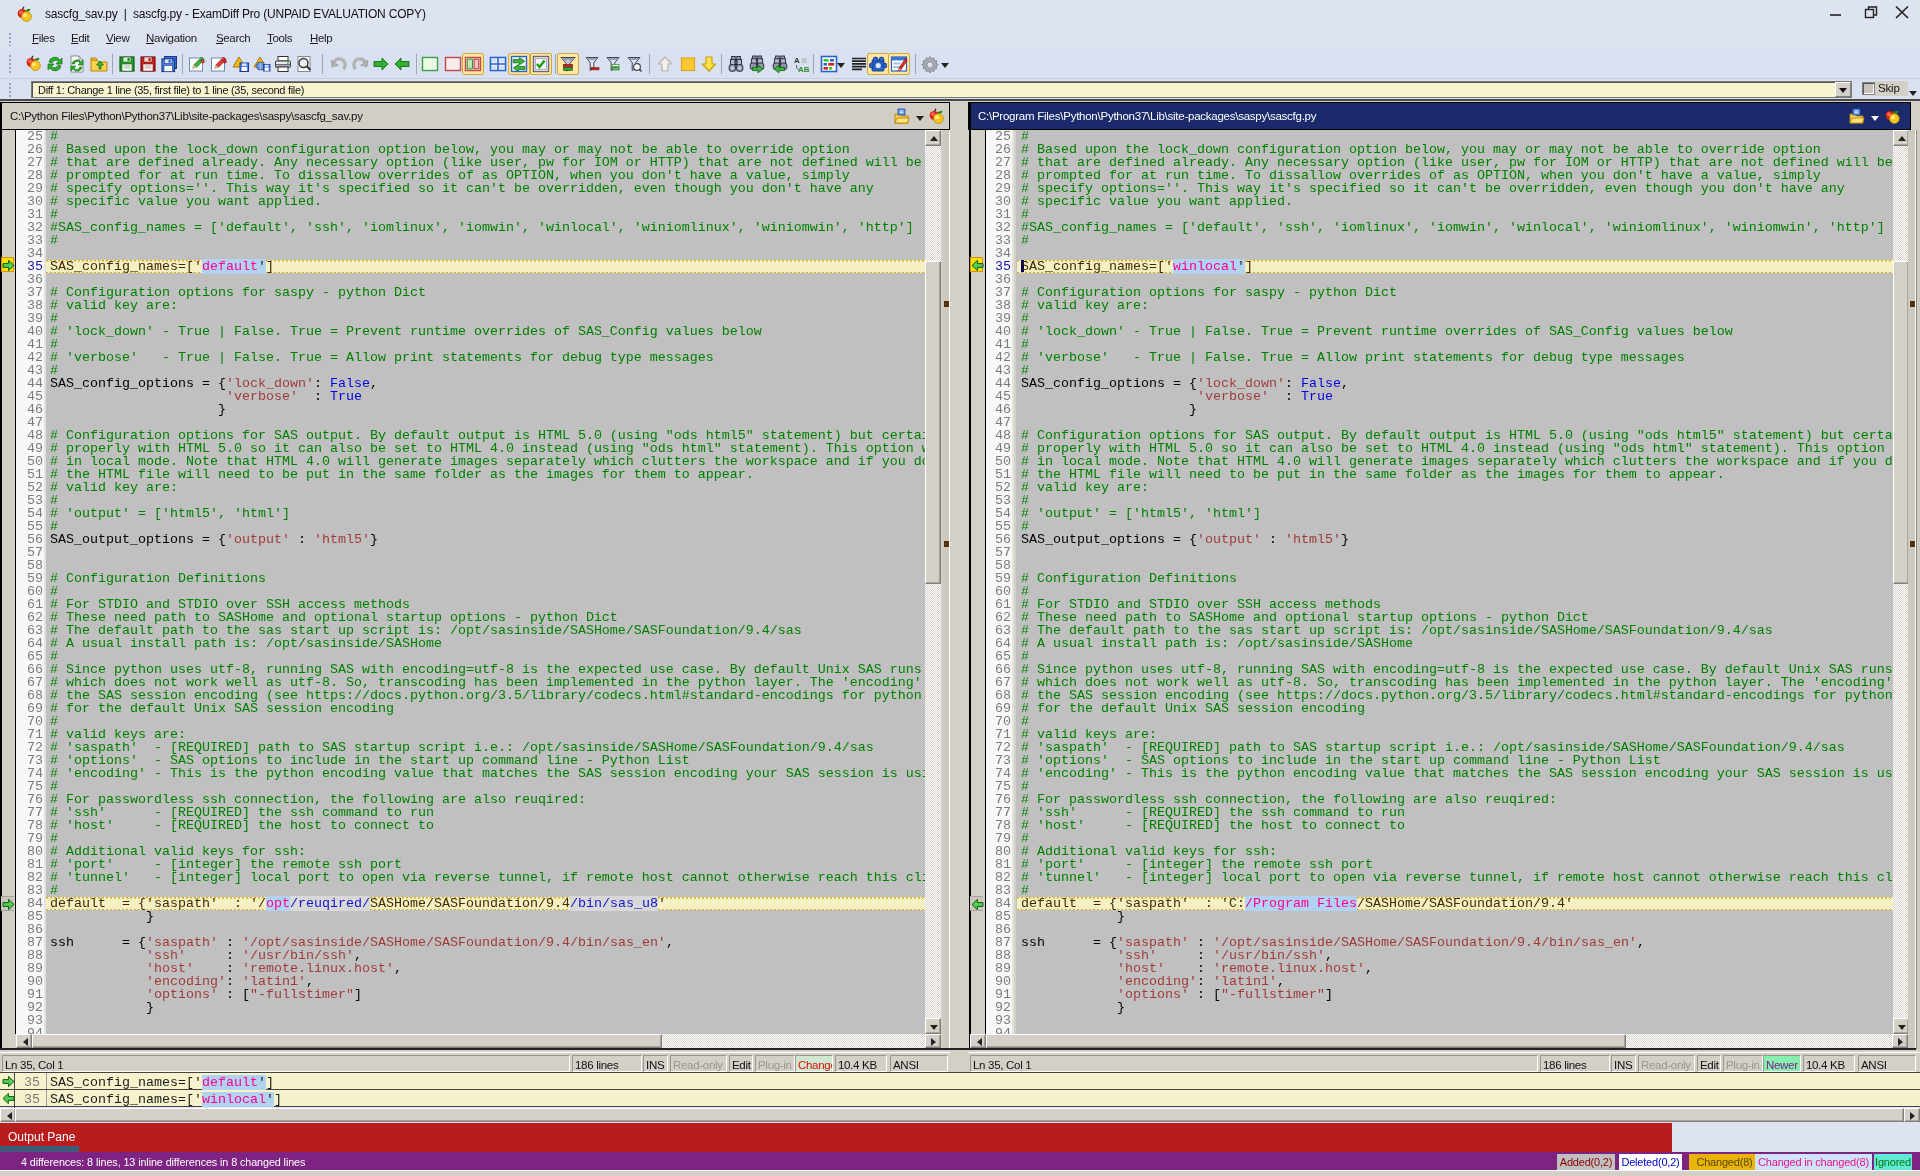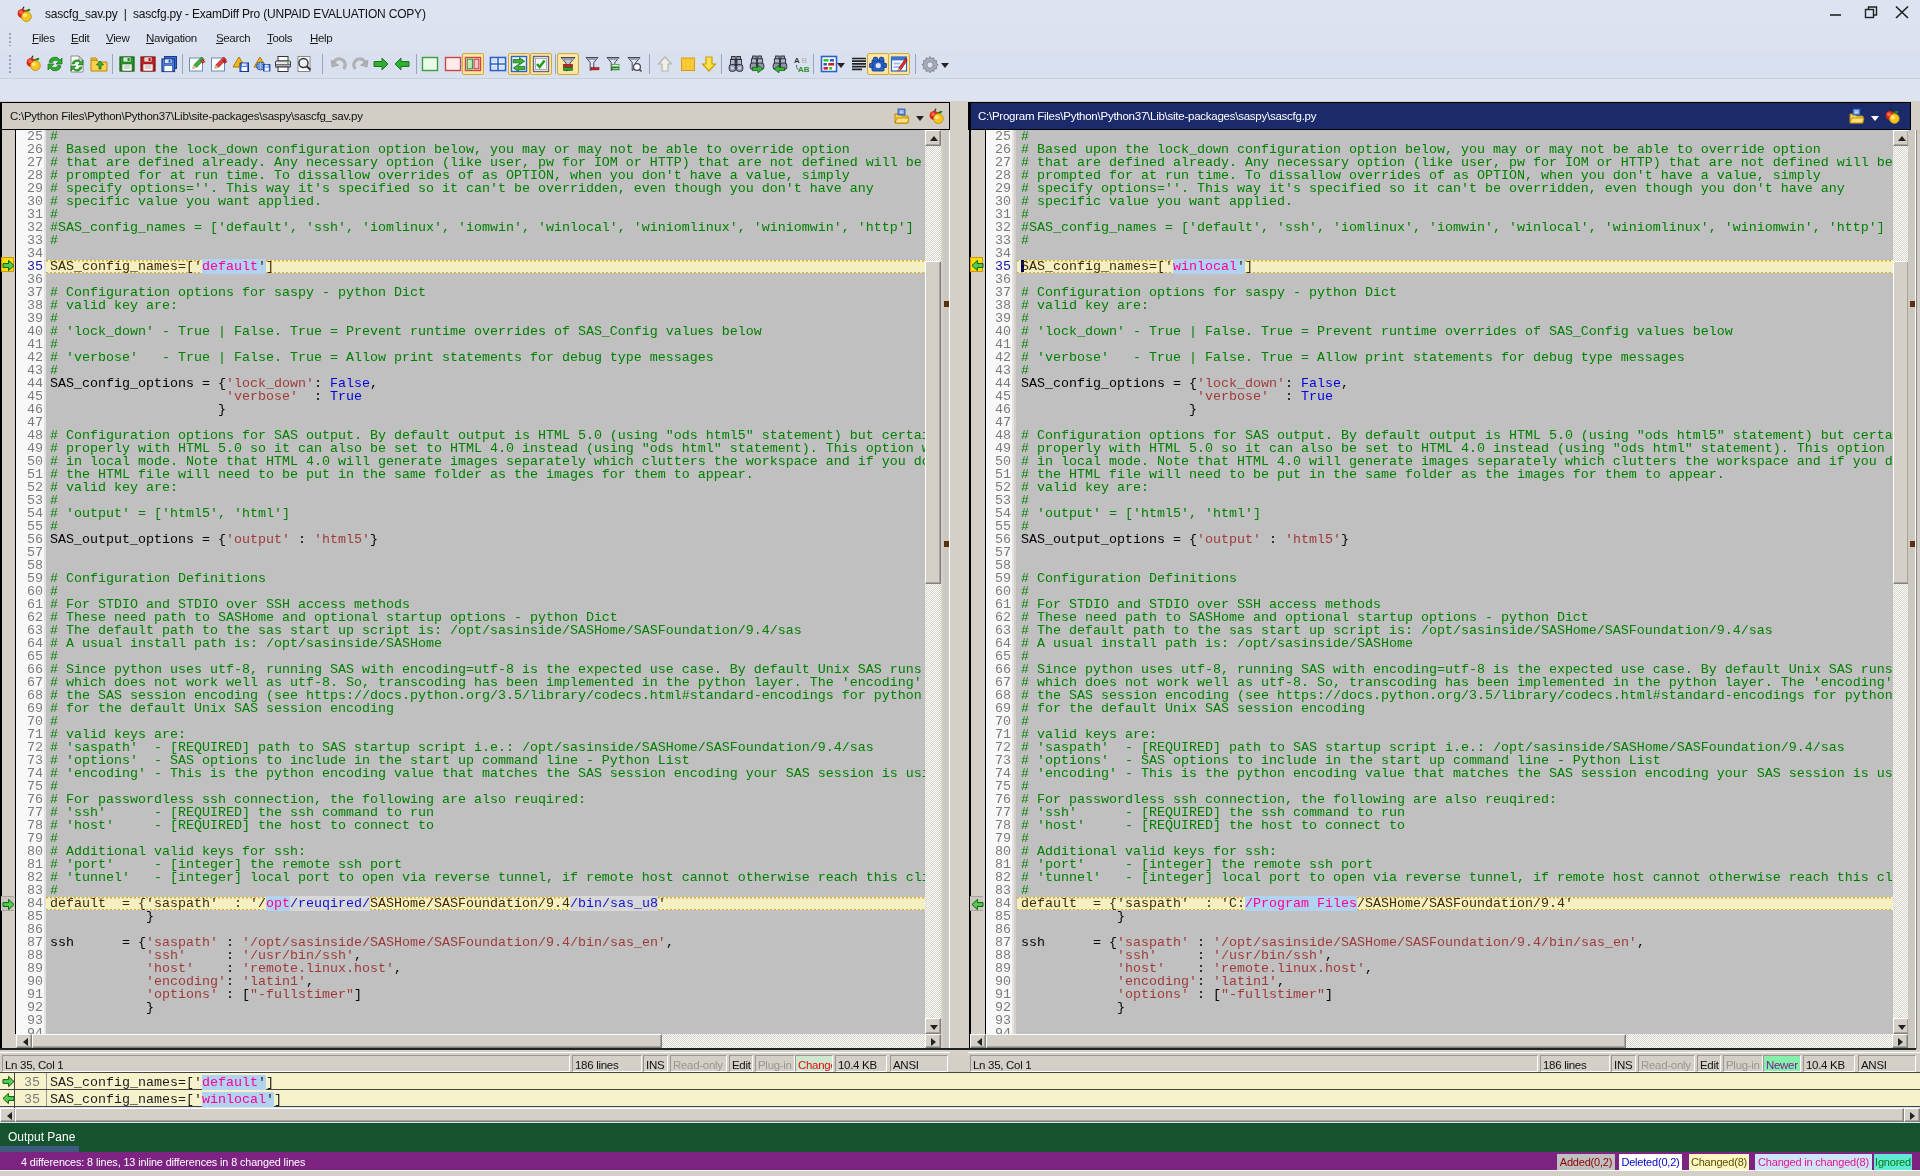--- a/index.html
+++ b/index.html
@@ -77,21 +77,21 @@
 
 #outrows { position:absolute; left:0; top:1072px; width:1920px; height:35px; background:#f6f2cc; border-top:1px solid #444; }
 .orow { position:absolute; left:0; width:1920px; height:17px; border-bottom:1px solid #444; }
 .onum { position:absolute; left:15px; top:2px; width:25px; text-align:right; font-family:"Liberation Mono",monospace; font-size:13.3333px; color:#7b7b7b; }
 .osep { position:absolute; left:46px; top:0; width:1px; height:16px; background:#999; }
 .otxt { position:absolute; left:50px; top:2px; font-family:"Liberation Mono",monospace; font-size:13.3333px; color:#1a1a1a; white-space:pre; }
 #outrows .orow:first-child { border-top:none; }
 
 #outscroll { position:absolute; left:0; top:1108px; width:1920px; height:14px; background:#ebe9e5; background-image:conic-gradient(#fff 25%, #d6d2ca 0 50%, #fff 0 75%, #d6d2ca 0); background-size:2px 2px; }
 
-#outcap { position:absolute; left:0; top:1123px; width:1920px; height:29px; background:#14532d; }
+#outcap { position:absolute; left:0; top:1123px; width:1672px; height:29px; background:#b91c1c; }
 #outcap span { position:absolute; left:8px; top:7px; font-size:12px; color:#fff; }
 #outtab { position:absolute; left:0; top:23px; width:79px; height:6px; background:#3e5a7d; }
 
 #purple { position:absolute; left:0; top:1152px; width:1920px; height:18px; background:#7d2483; }
 #ptxt { position:absolute; left:5px; top:3.5px; font-size:10.8px; letter-spacing:-0.1px; color:#fff;margin-left:16px; }
 .badge { position:absolute; top:2px; height:16px; font-size:11px; letter-spacing:-0.2px; padding:2px 0 0 0; text-align:center; white-space:nowrap; overflow:hidden; }
 
 #bottomstrip { position:absolute; left:0; top:1170px; width:1920px; height:6px; background:#d4d0c8; border-top:1px solid #fff; }
 
 .edgeL { position:absolute; top:1px; width:1.5px; height:946px; background:#000; }
@@ -379,20 +379,32 @@
         <path d="M8 15.5 l2.4-.8 -1.6-1.4z" fill="#f7cf9f"></path>
       </svg>
 <svg style="position:absolute;left:921px;top:5px" width="18" height="18" viewBox="0 0 18 18">
         <g fill="#a8acb8" stroke="#787c88" stroke-width=".8">
           <path d="M9 1.5 l1.4 2.2 2.5-.8 .3 2.6 2.6.3 -.8 2.5 2.2 1.4 -2.2 1.4 .8 2.5 -2.6.3 -.3 2.6 -2.5-.8 -1.4 2.2 -1.4-2.2 -2.5.8 -.3-2.6 -2.6-.3 .8-2.5 -2.2-1.4 2.2-1.4 -.8-2.5 2.6-.3 .3-2.6 2.5.8z"></path>
           <circle cx="9" cy="10" r="3.2" fill="#dde3f1"></circle>
         </g>
       </svg>
 <div class="dd" style="left:837px;top:13px"></div>
 <div class="dd" style="left:941px;top:13px"></div>
+</div>
+<div id="diffbar">
+<div class="grip" style="left:8px;top:3px;height:16px"></div>
+<div id="diffcombo">
+        <span>Diff 1: Change 1 line (35, first file) to 1 line (35, second file)</span>
+        <div id="combobtn">
+          <div class="cba"></div>
+        </div>
+      </div>
+<div id="skipbox"></div>
+      <div id="skiplbl">Skip</div>
+<div class="dd" style="left:1909px;top:12px"></div>
 </div>
 <div id="main">
 <div class="hdr" id="hdrL">
         <span class="hdrtxt">C:\Python Files\Python\Python37\Lib\site-packages\saspy\sascfg_sav.py</span>
 <svg style="position:absolute;left:892px;top:5px" width="17" height="17" viewBox="0 0 17 17">
           <path d="M2 6 h5 l1.5 2 H15 v7 H2 z" fill="#ffd24d" stroke="#b8860b" stroke-width="1"></path>
           <rect x="5" y="1" width="7" height="6" fill="#5a8ee0" stroke="#2a52a8" stroke-width=".8"></rect>
           <path d="M6.5 3 h4 M6.5 4.8 h4" stroke="#fff" stroke-width=".9"></path>
           <path d="M2 15 l2-5 h12 l-1.5 5z" fill="#ffe27a" stroke="#b8860b" stroke-width=".9"></path>
         </svg>
@@ -833,17 +845,17 @@
         </svg></div>
     </div>
 <div id="outcap">
       <span>Output Pane</span>
       <div id="outtab"></div>
     </div>
 <div id="purple">
       <span id="ptxt">4 differences: 8 lines, 13 inline differences in 8 changed lines</span>
 <span class="badge" style="left:1557px;width:58px;background:#c0c0c0;color:#8b0000">Added(0,2)</span>
 <span class="badge" style="left:1619px;width:63px;background:#fff;color:#0000cc">Deleted(0,2)</span>
-<span class="badge" style="left:1689px;width:60px;background:#fef9c3;color:#5a4a00">Changed(8)</span>
+<span class="badge" style="left:1689px;width:71px;background:#eab308;color:#5a4a00">Changed(8)</span>
 <span class="badge" style="left:1755px;width:117px;background:#cfe4f8;color:#e8148c">Changed in changed(8)</span>
 <span class="badge" style="left:1874px;width:38px;background:#5eead4;color:#0a7a0a">Ignored</span>
 </div>
 <div id="bottomstrip"></div>
 </div>
 </body></html>

